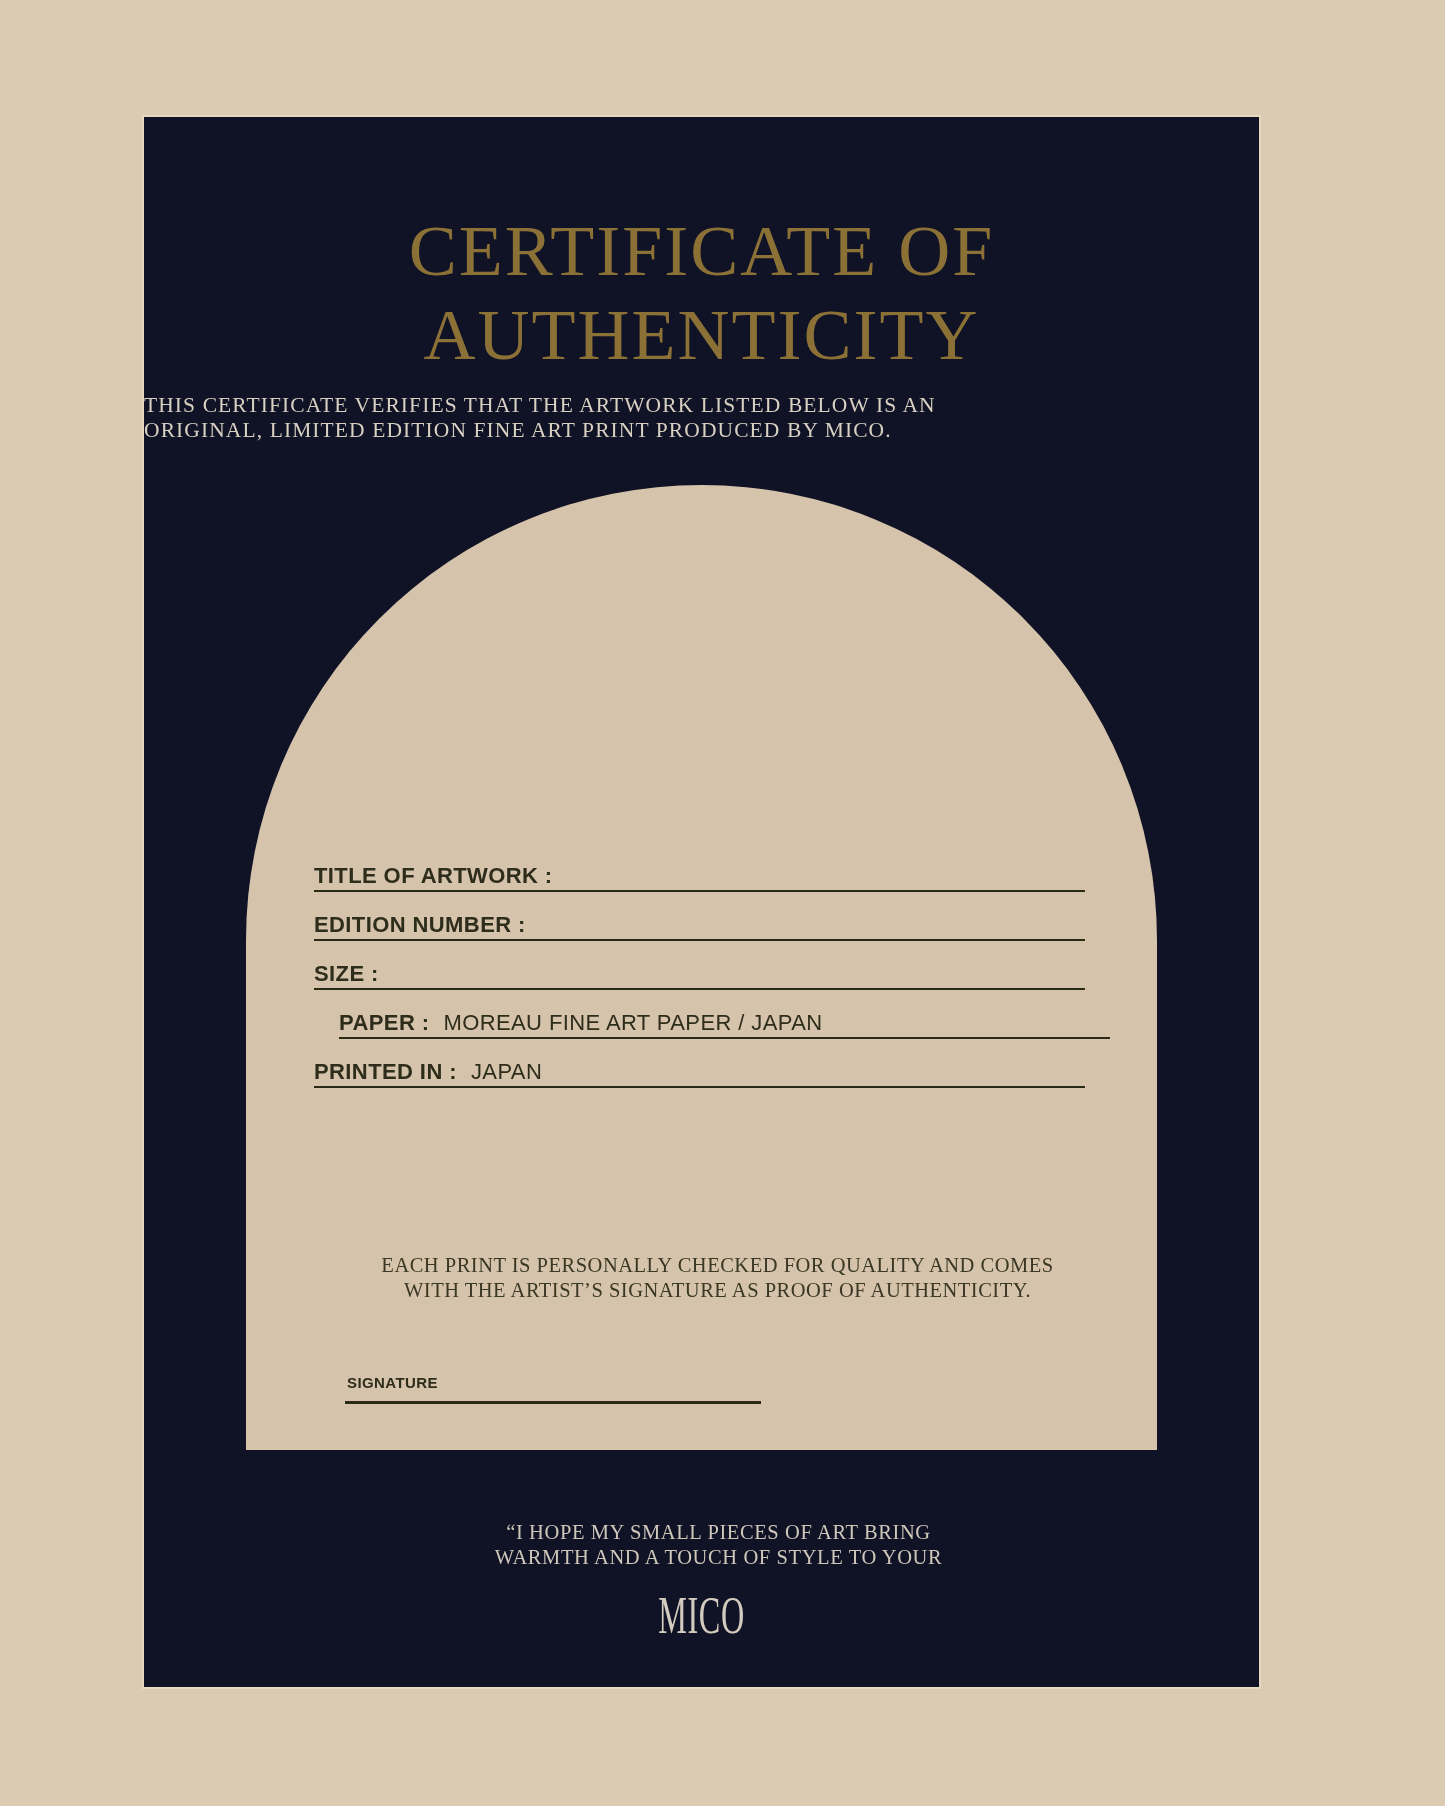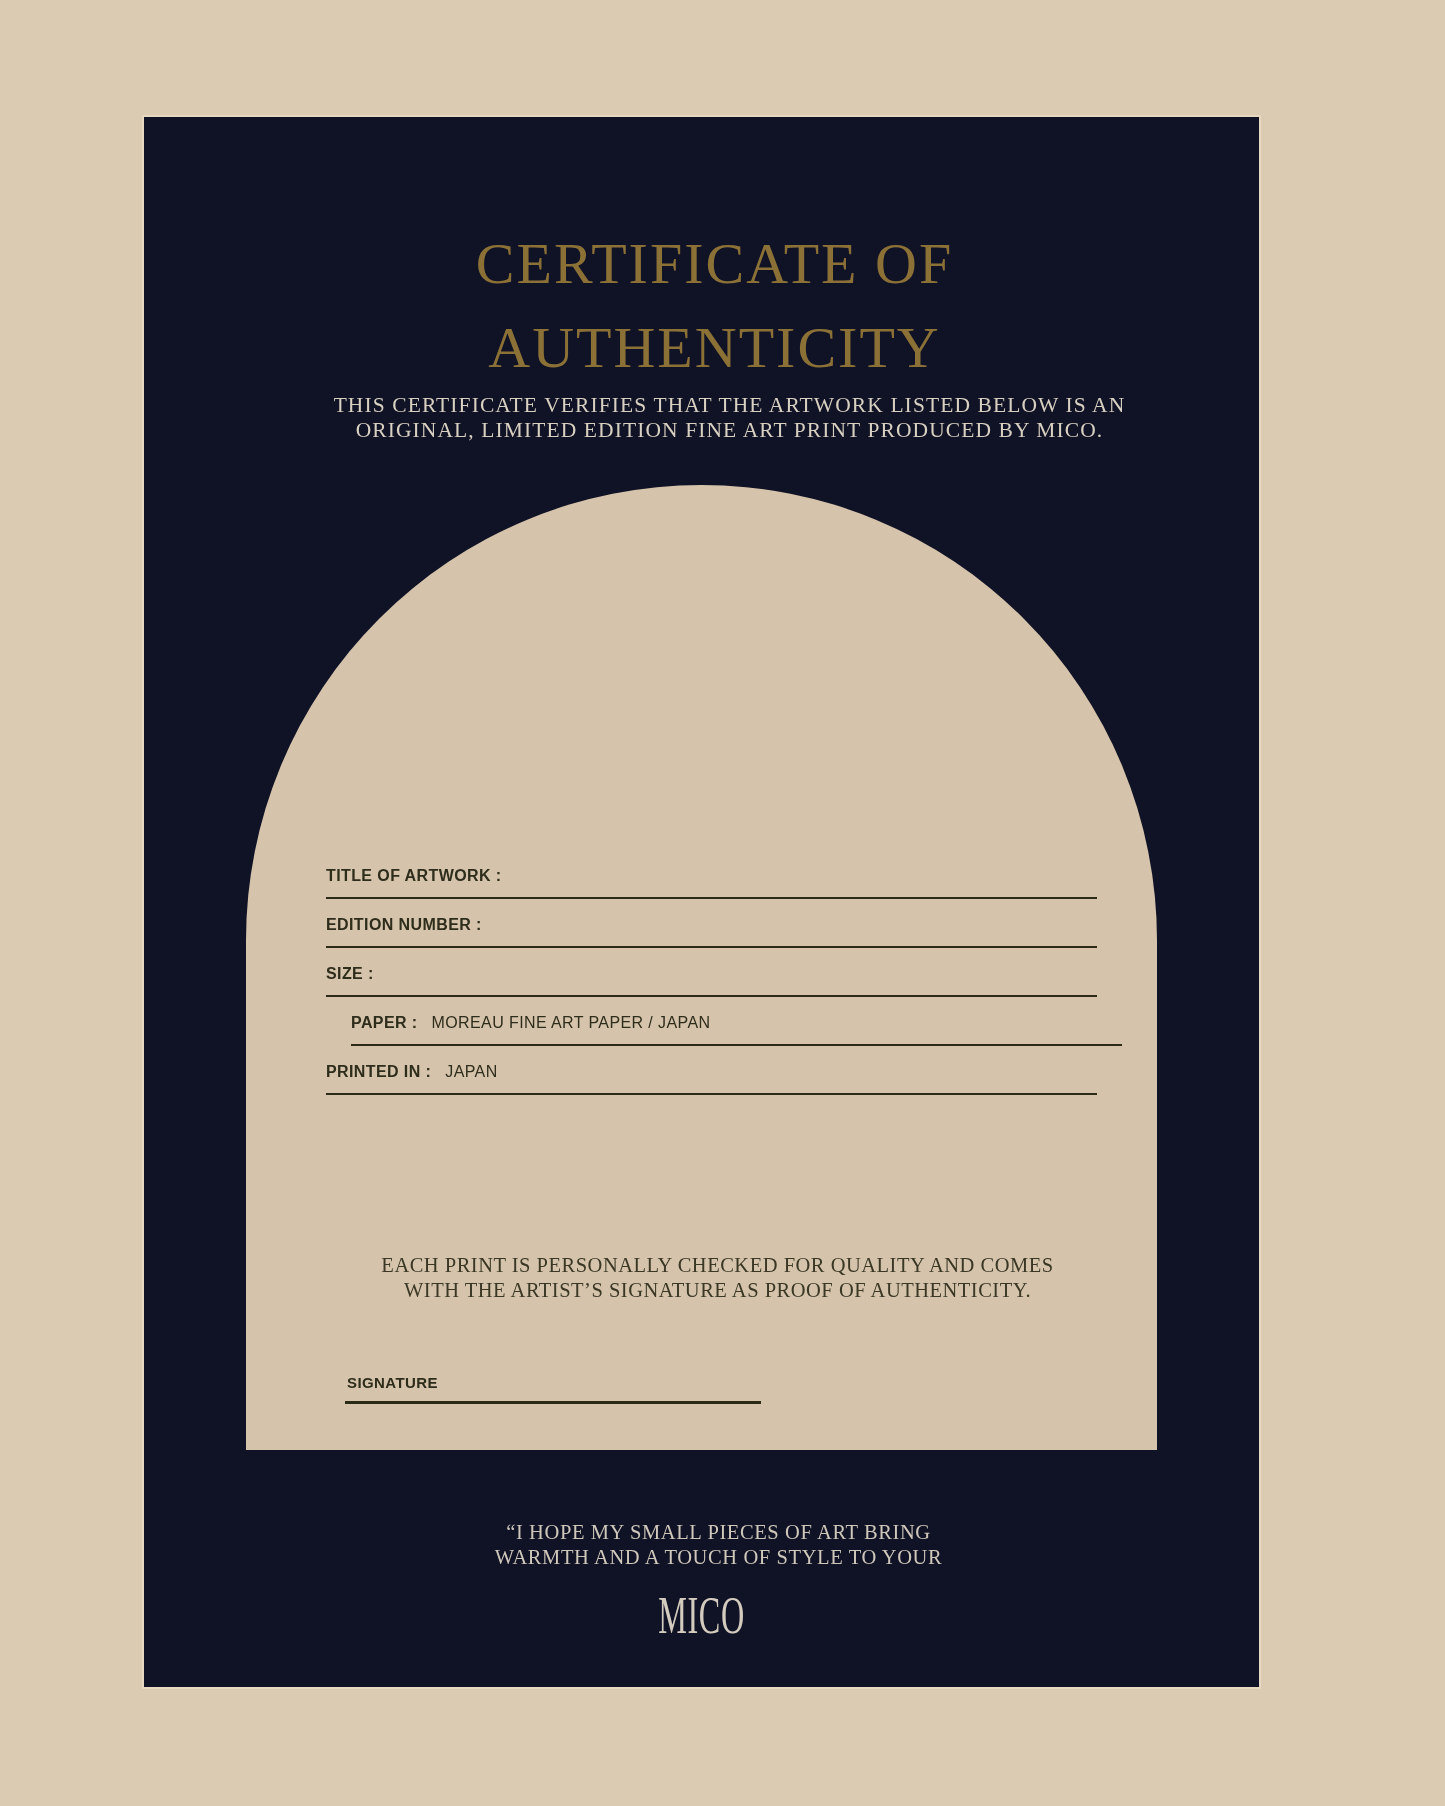--- a/index.html
+++ b/index.html
@@ -13,55 +13,53 @@
   .card{
     position:absolute;
     left:144px;top:117px;
     width:1115px;height:1570px;
     background:#101226;
     outline:2px solid rgba(238,227,204,.55);
   }
   .title{
     position:absolute;
     left:0;top:92px;width:100%;
-    margin:13px;
+    margin:0;
     text-align:center;
     color:#8c7137;
-    font-size:58px;
+    font-size:72px;
     font-weight:400;
     line-height:84px;
     letter-spacing:2px;
   }
   .title span{display:block;}
   .subtitle{
     position:absolute;
     left:0;top:276px;width:100%;
     margin:0;
-    text-align:center;
     color:#d8d0c1;
     font-size:21.5px;
     line-height:25px;
     letter-spacing:1.1px;
-    padding-left:28px;
   }
   .subtitle span{display:block;}
   .arch{
     position:absolute;
     left:102px;top:368px;
     width:911px;height:965px;
     background:#d5c4ab;
     border-radius:456px 456px 0 0;
   }
   .field-row{
     position:absolute;
-    left:80px;width:771px;
+    left:68px;width:771px;
     border-bottom:2.5px solid #2b2a16;
-    padding-bottom:8px;
+    padding-bottom:1px;
     font-family:"Liberation Sans", sans-serif;
-    font-size:16px;
+    font-size:22px;
     line-height:26px;
     color:#2e2c1b;
     white-space:nowrap;
   }
   .field-label{font-weight:bold;letter-spacing:.4px;}
   .field-value{margin-left:14px;letter-spacing:.4px;}
   .row-0{top:378px;} .row-1{top:427px;} .row-2{top:476px;}
   .row-3{top:525px;margin-left:25px;} .row-4{top:574px;} .row-5{top:622px;}
   .note{
     position:absolute;

